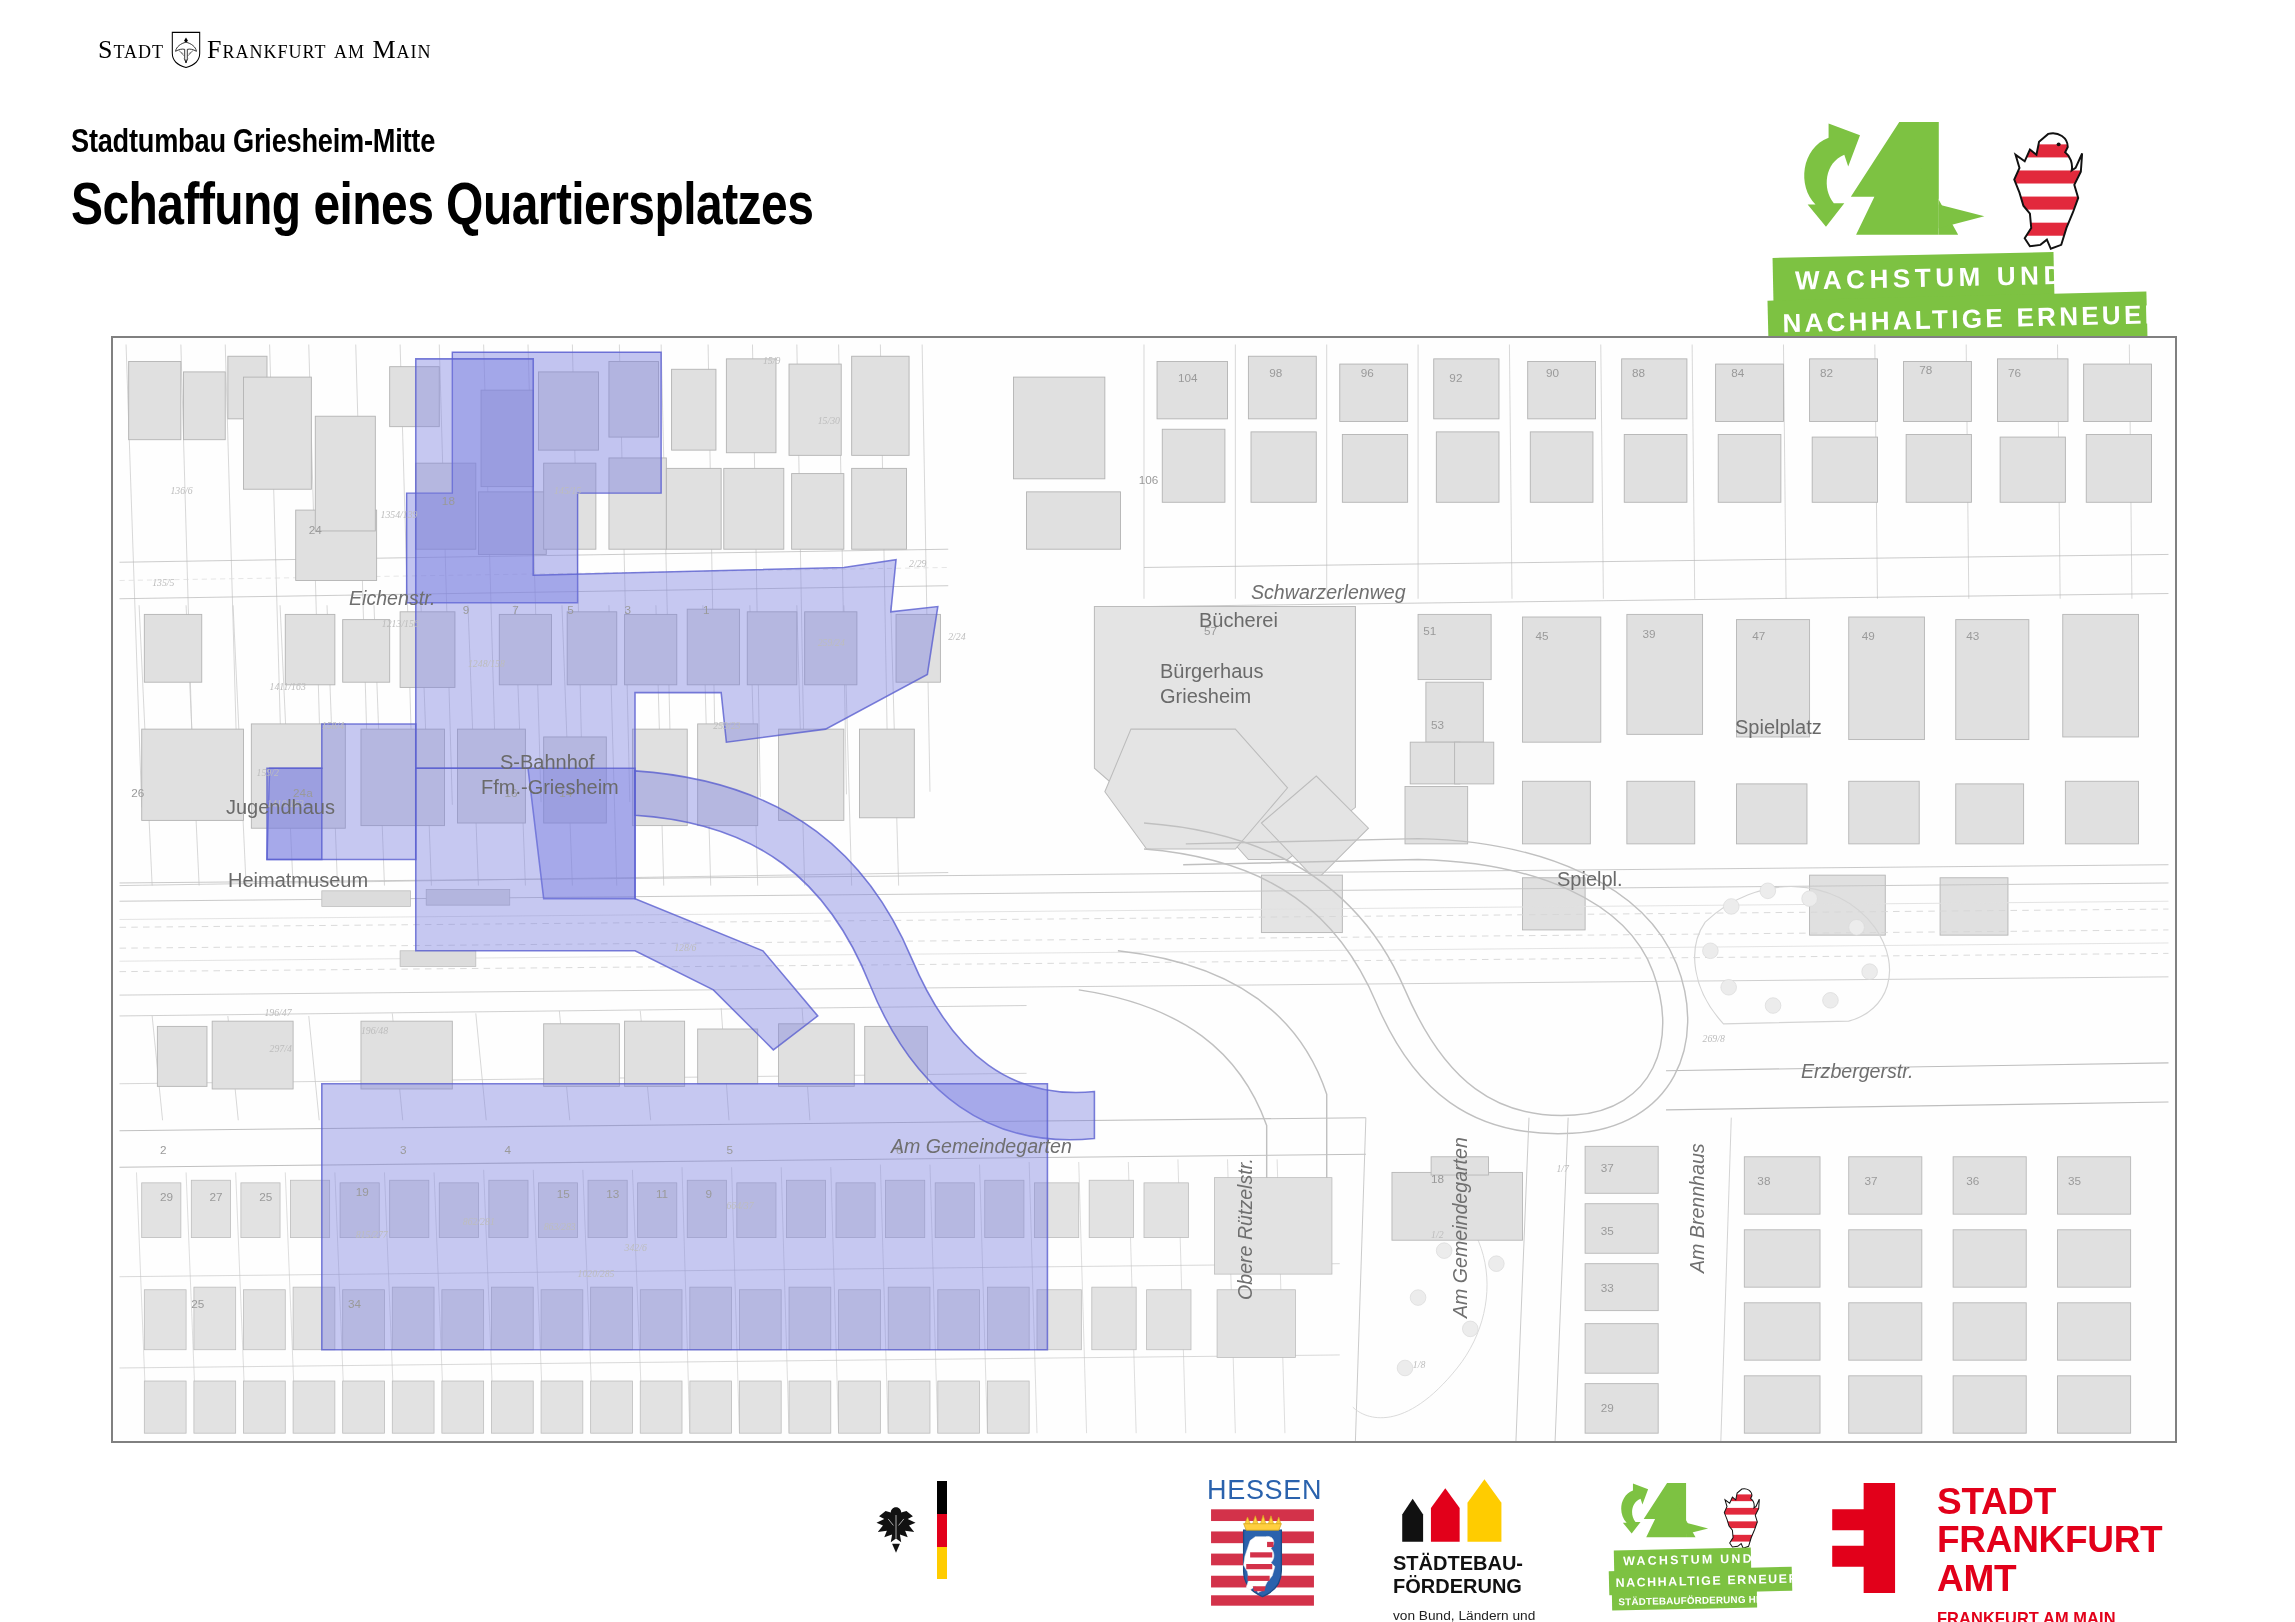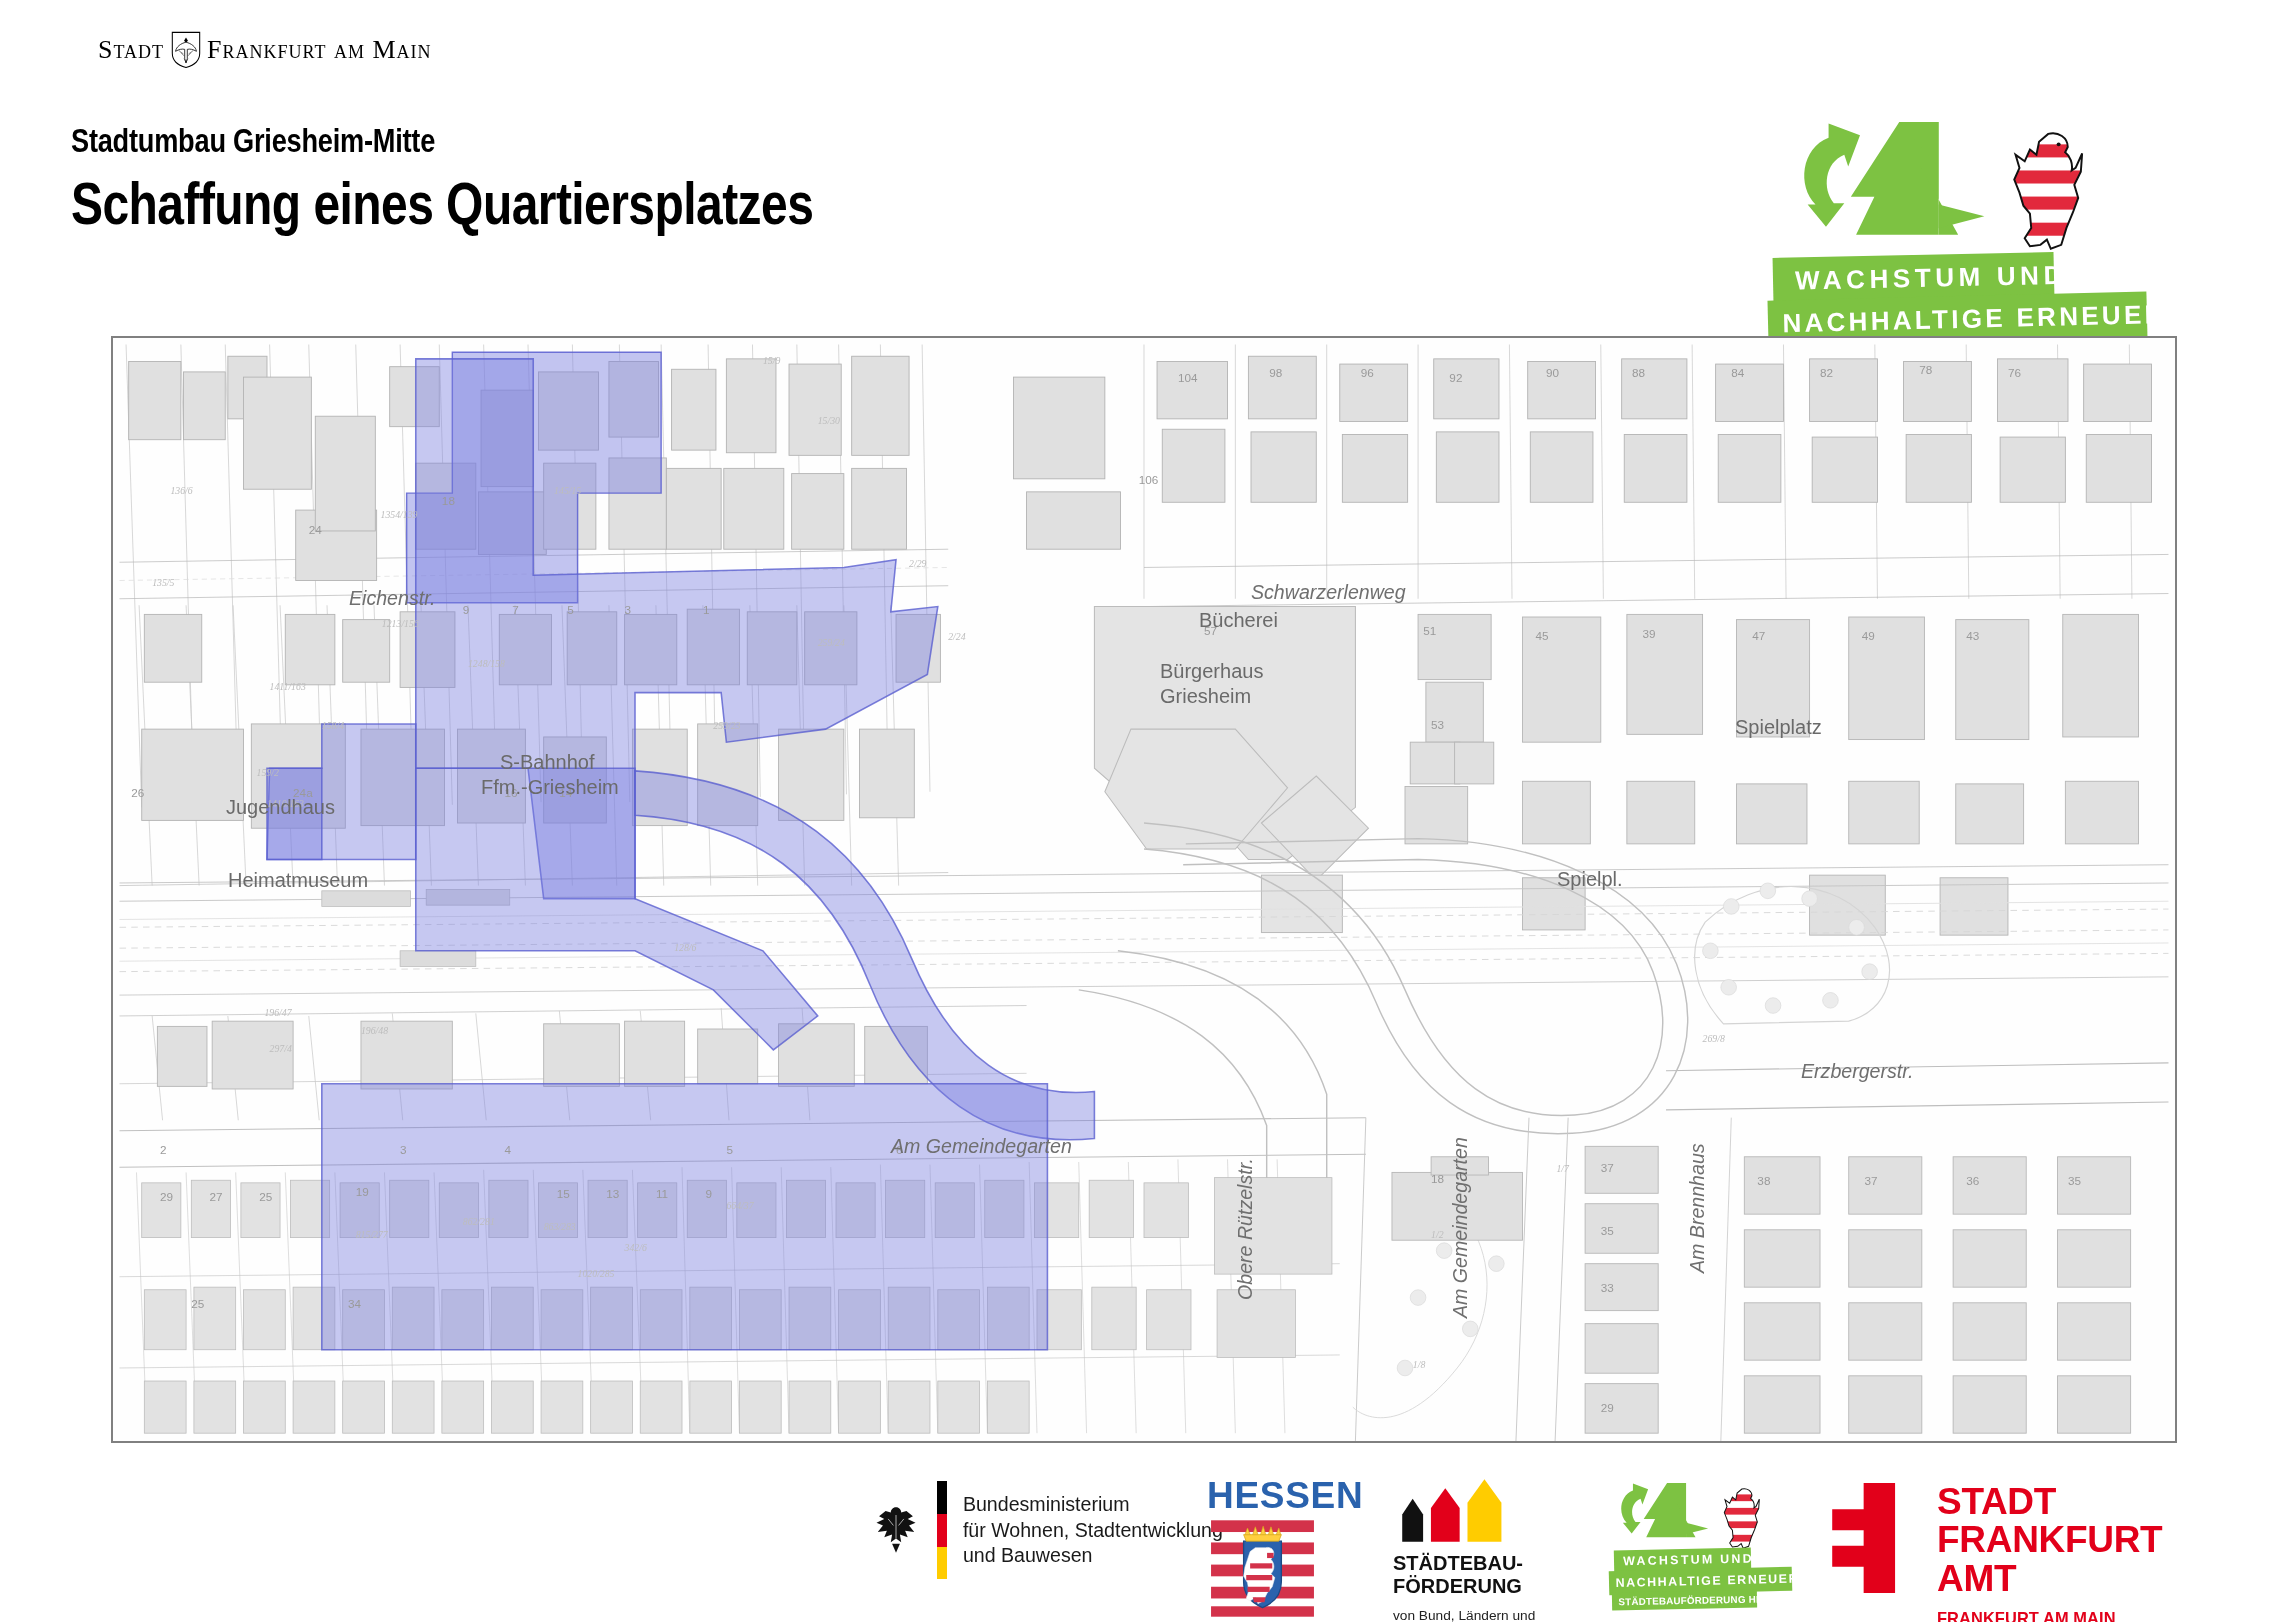--- a/index.html
+++ b/index.html
@@ -67,21 +67,21 @@
   .footer { position: absolute; left: 0; top: 1467px; width: 2295px; height: 156px; }
 
   .bmwsb { position: absolute; left: 871px; top: 14.4px; display: flex; align-items: center; gap: 15.7px; }
   .bmwsb .eagle { width: 50px; height: 56px; }
   .bmwsb .flagbar { width: 10.5px; height: 98px; display: flex; flex-direction: column; }
   .bmwsb .flagbar i { display:block; flex:1; }
   .bmwsb .fb-k { background:#000; } .bmwsb .fb-r { background:#e2001a; } .bmwsb .fb-g { background:#ffcc00; }
   .bmwsb .txt { font-size: 19.6px; line-height: 1.30; color: #1a1a1a; }
 
   .hessen-coa { position: absolute; left: 1207px; top: 7.9px; width: 111px; text-align: center; }
-  .hessen-coa .hw { color: #2a62ad; font-size: 37px; font-weight: bold; letter-spacing: 0.7px; }
+  .hessen-coa .hw { color: #2a62ad; font-size: 27px; font-weight: normal; letter-spacing: 0.7px; }
   .hessen-coa .shieldwrap { position: relative; width: 111px; height: 99px; margin-top: 2.6px; }
 
   .stbf { position: absolute; left: 1393px; top: 11.8px; width: 216px; }
   .stbf .houses { height: 63px; display: flex; align-items: flex-end; gap: 5.2px; padding-left: 3.9px; }
   .stbf .t1 { font-size: 20px; font-weight: bold; line-height: 1.16; margin-top: 10.5px; color:#111; }
   .stbf .t2 { font-size: 13.7px; line-height: 1.25; margin-top: 7.9px; color:#222; }
 
   .hessen-badge-sm { position: absolute; left: 1609px; top: 14.4px; width: 209px; height: 124px; }
   .hbs-mark { position:absolute; left: 3.9px; top: 0; width: 105px; height: 79px; }
   .hbs-lion { position:absolute; left: 113px; top: 5.2px; width: 41px; height: 64px; }
@@ -692,25 +692,20 @@
             <path d="M26 26 L34 36"></path>
             <path d="M50 26 L42 36"></path>
         </g>
         <path d="M32 64 L38 78 L44 64 Z" fill="#111"></path>
       </svg>
       <div class="flagbar">
         <i class="fb-k"></i>
           <i class="fb-r"></i>
           <i class="fb-g"></i>
       </div>
-      <div class="txt">
-        <div>Bundesministerium</div>
-        <div>für Wohnen, Stadtentwicklung</div>
-        <div>und Bauwesen</div>
-      </div>
     </div>
 
     <div class="hessen-coa">
       <div class="hw">HESSEN</div>
       <div class="shieldwrap">
         <svg viewBox="0 0 170 152" style="width:111px;height:99px;">
           <rect x="6" y="2" width="158" height="18" fill="#d3324a"></rect>
           <rect x="6" y="36" width="158" height="18" fill="#d3324a"></rect>
           <rect x="6" y="70" width="158" height="18" fill="#d3324a"></rect>
           <rect x="6" y="104" width="158" height="18" fill="#d3324a"></rect>

